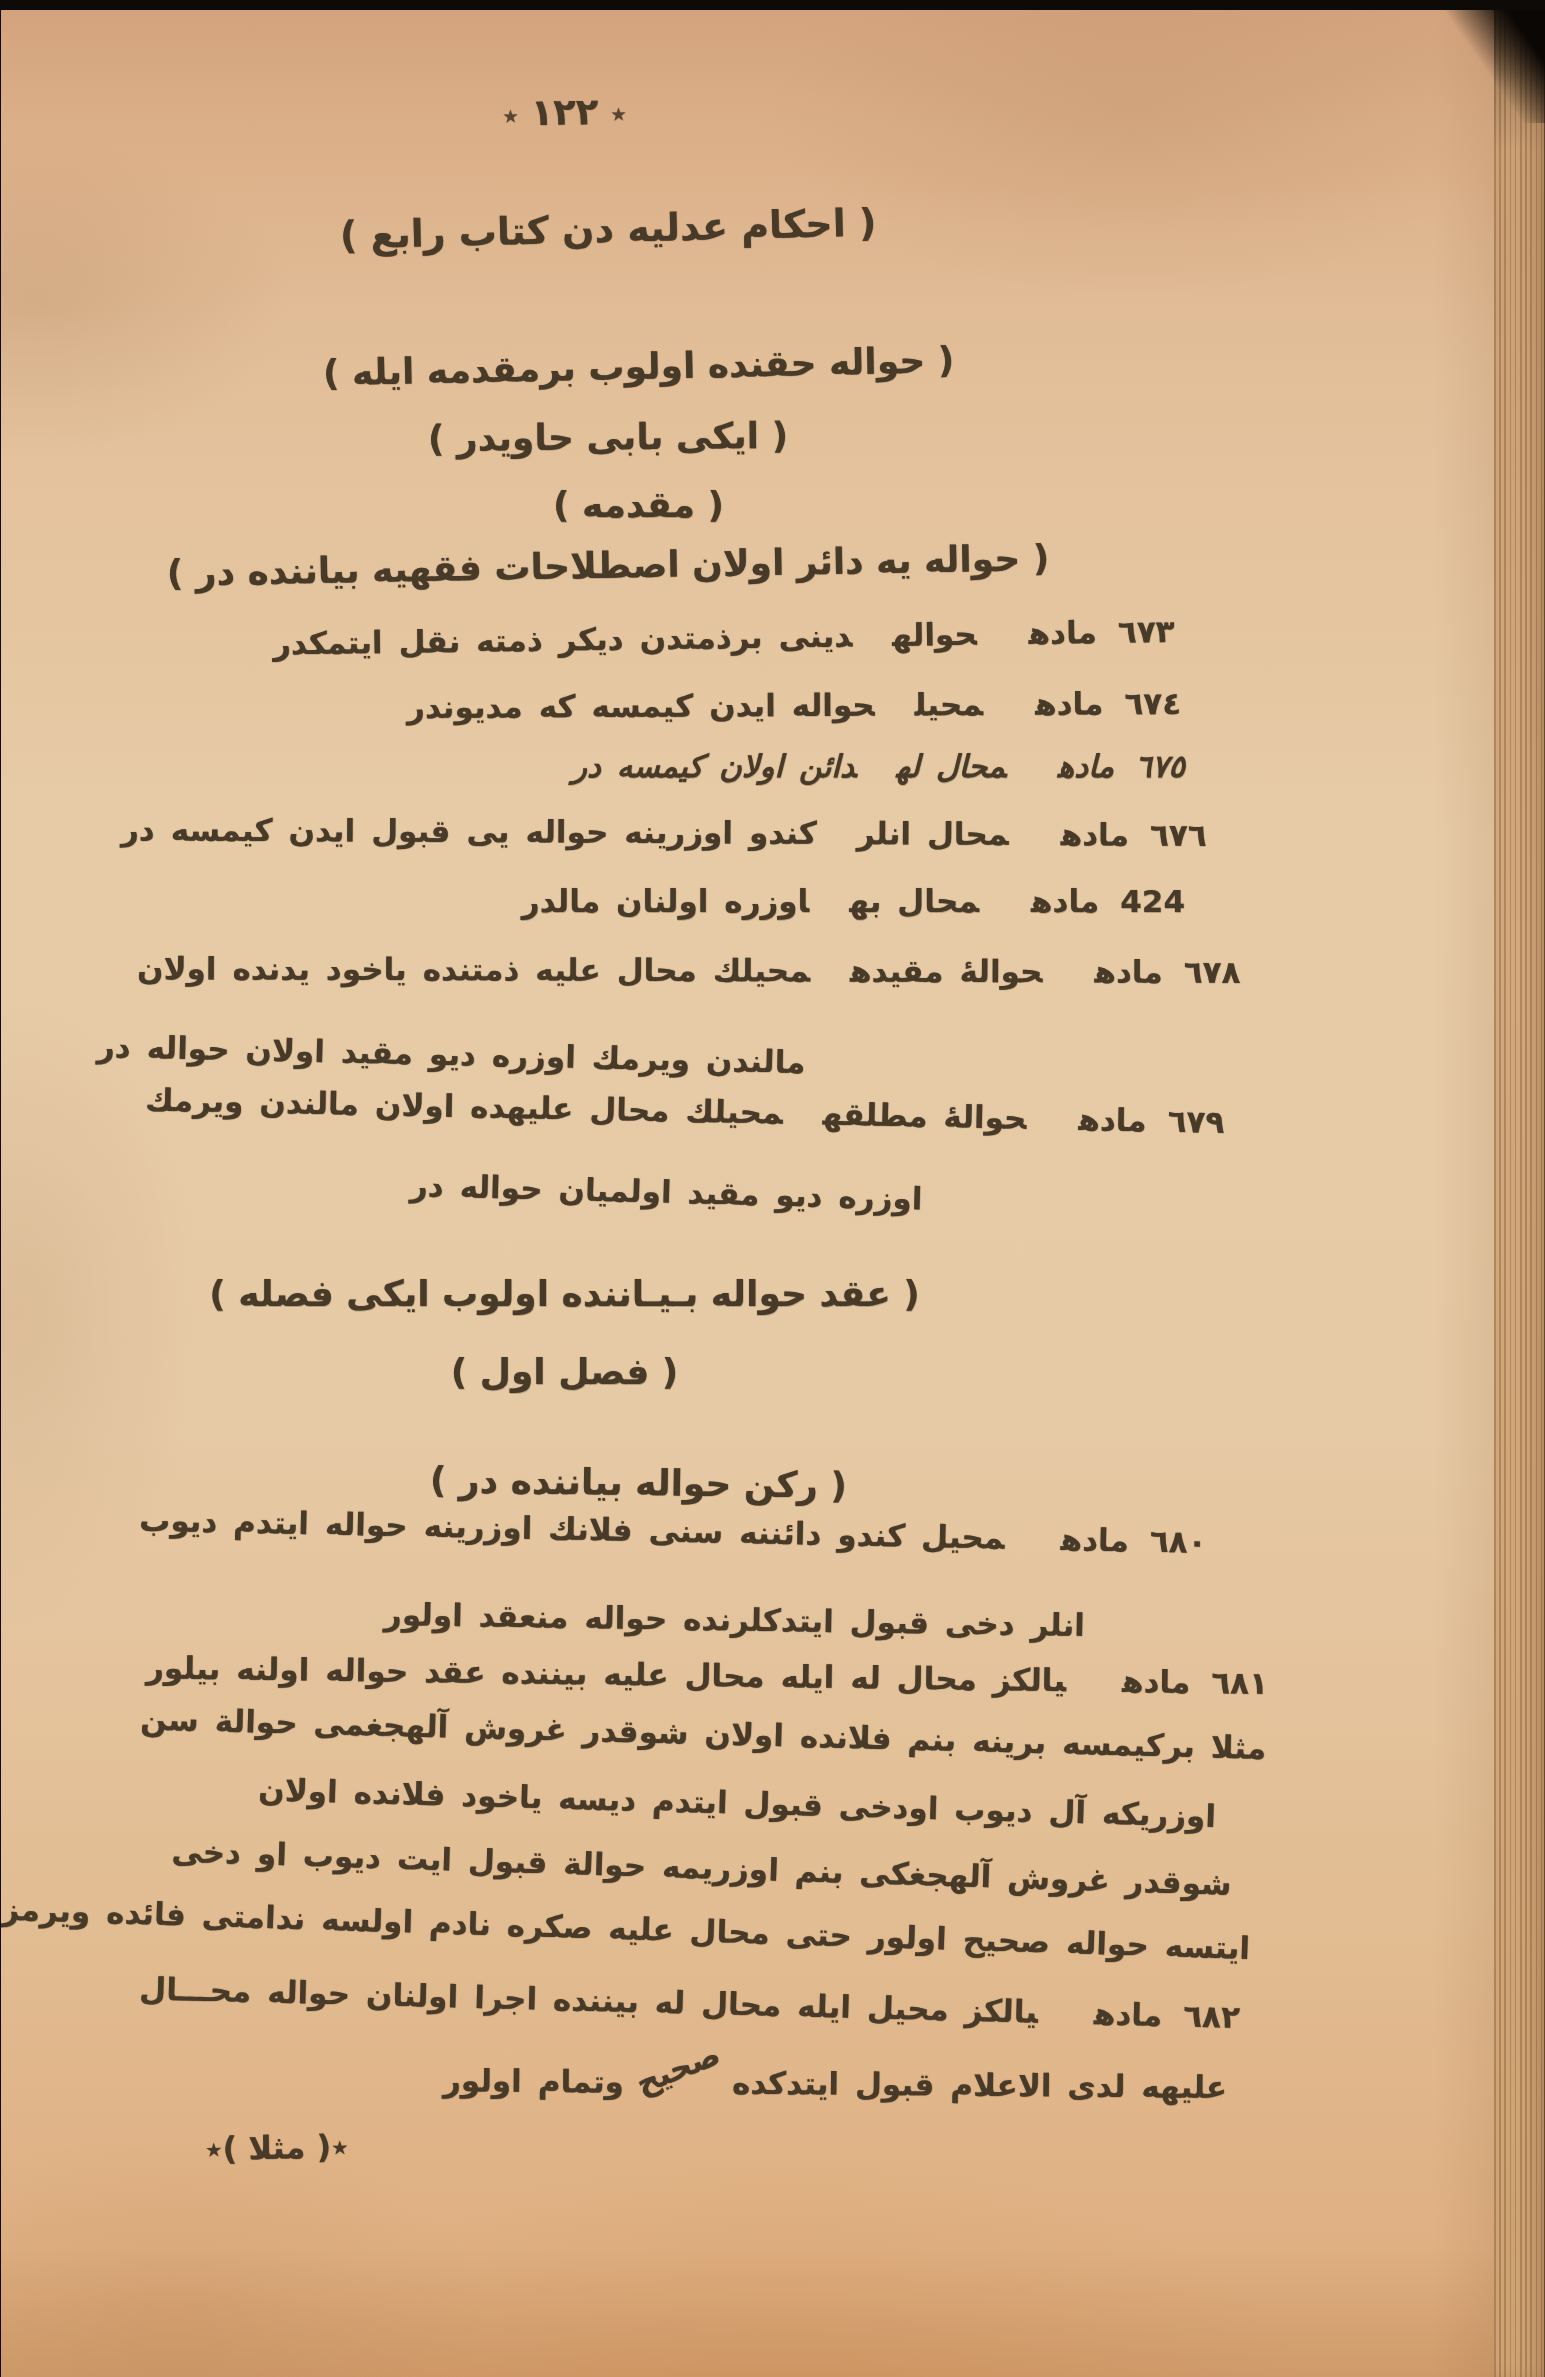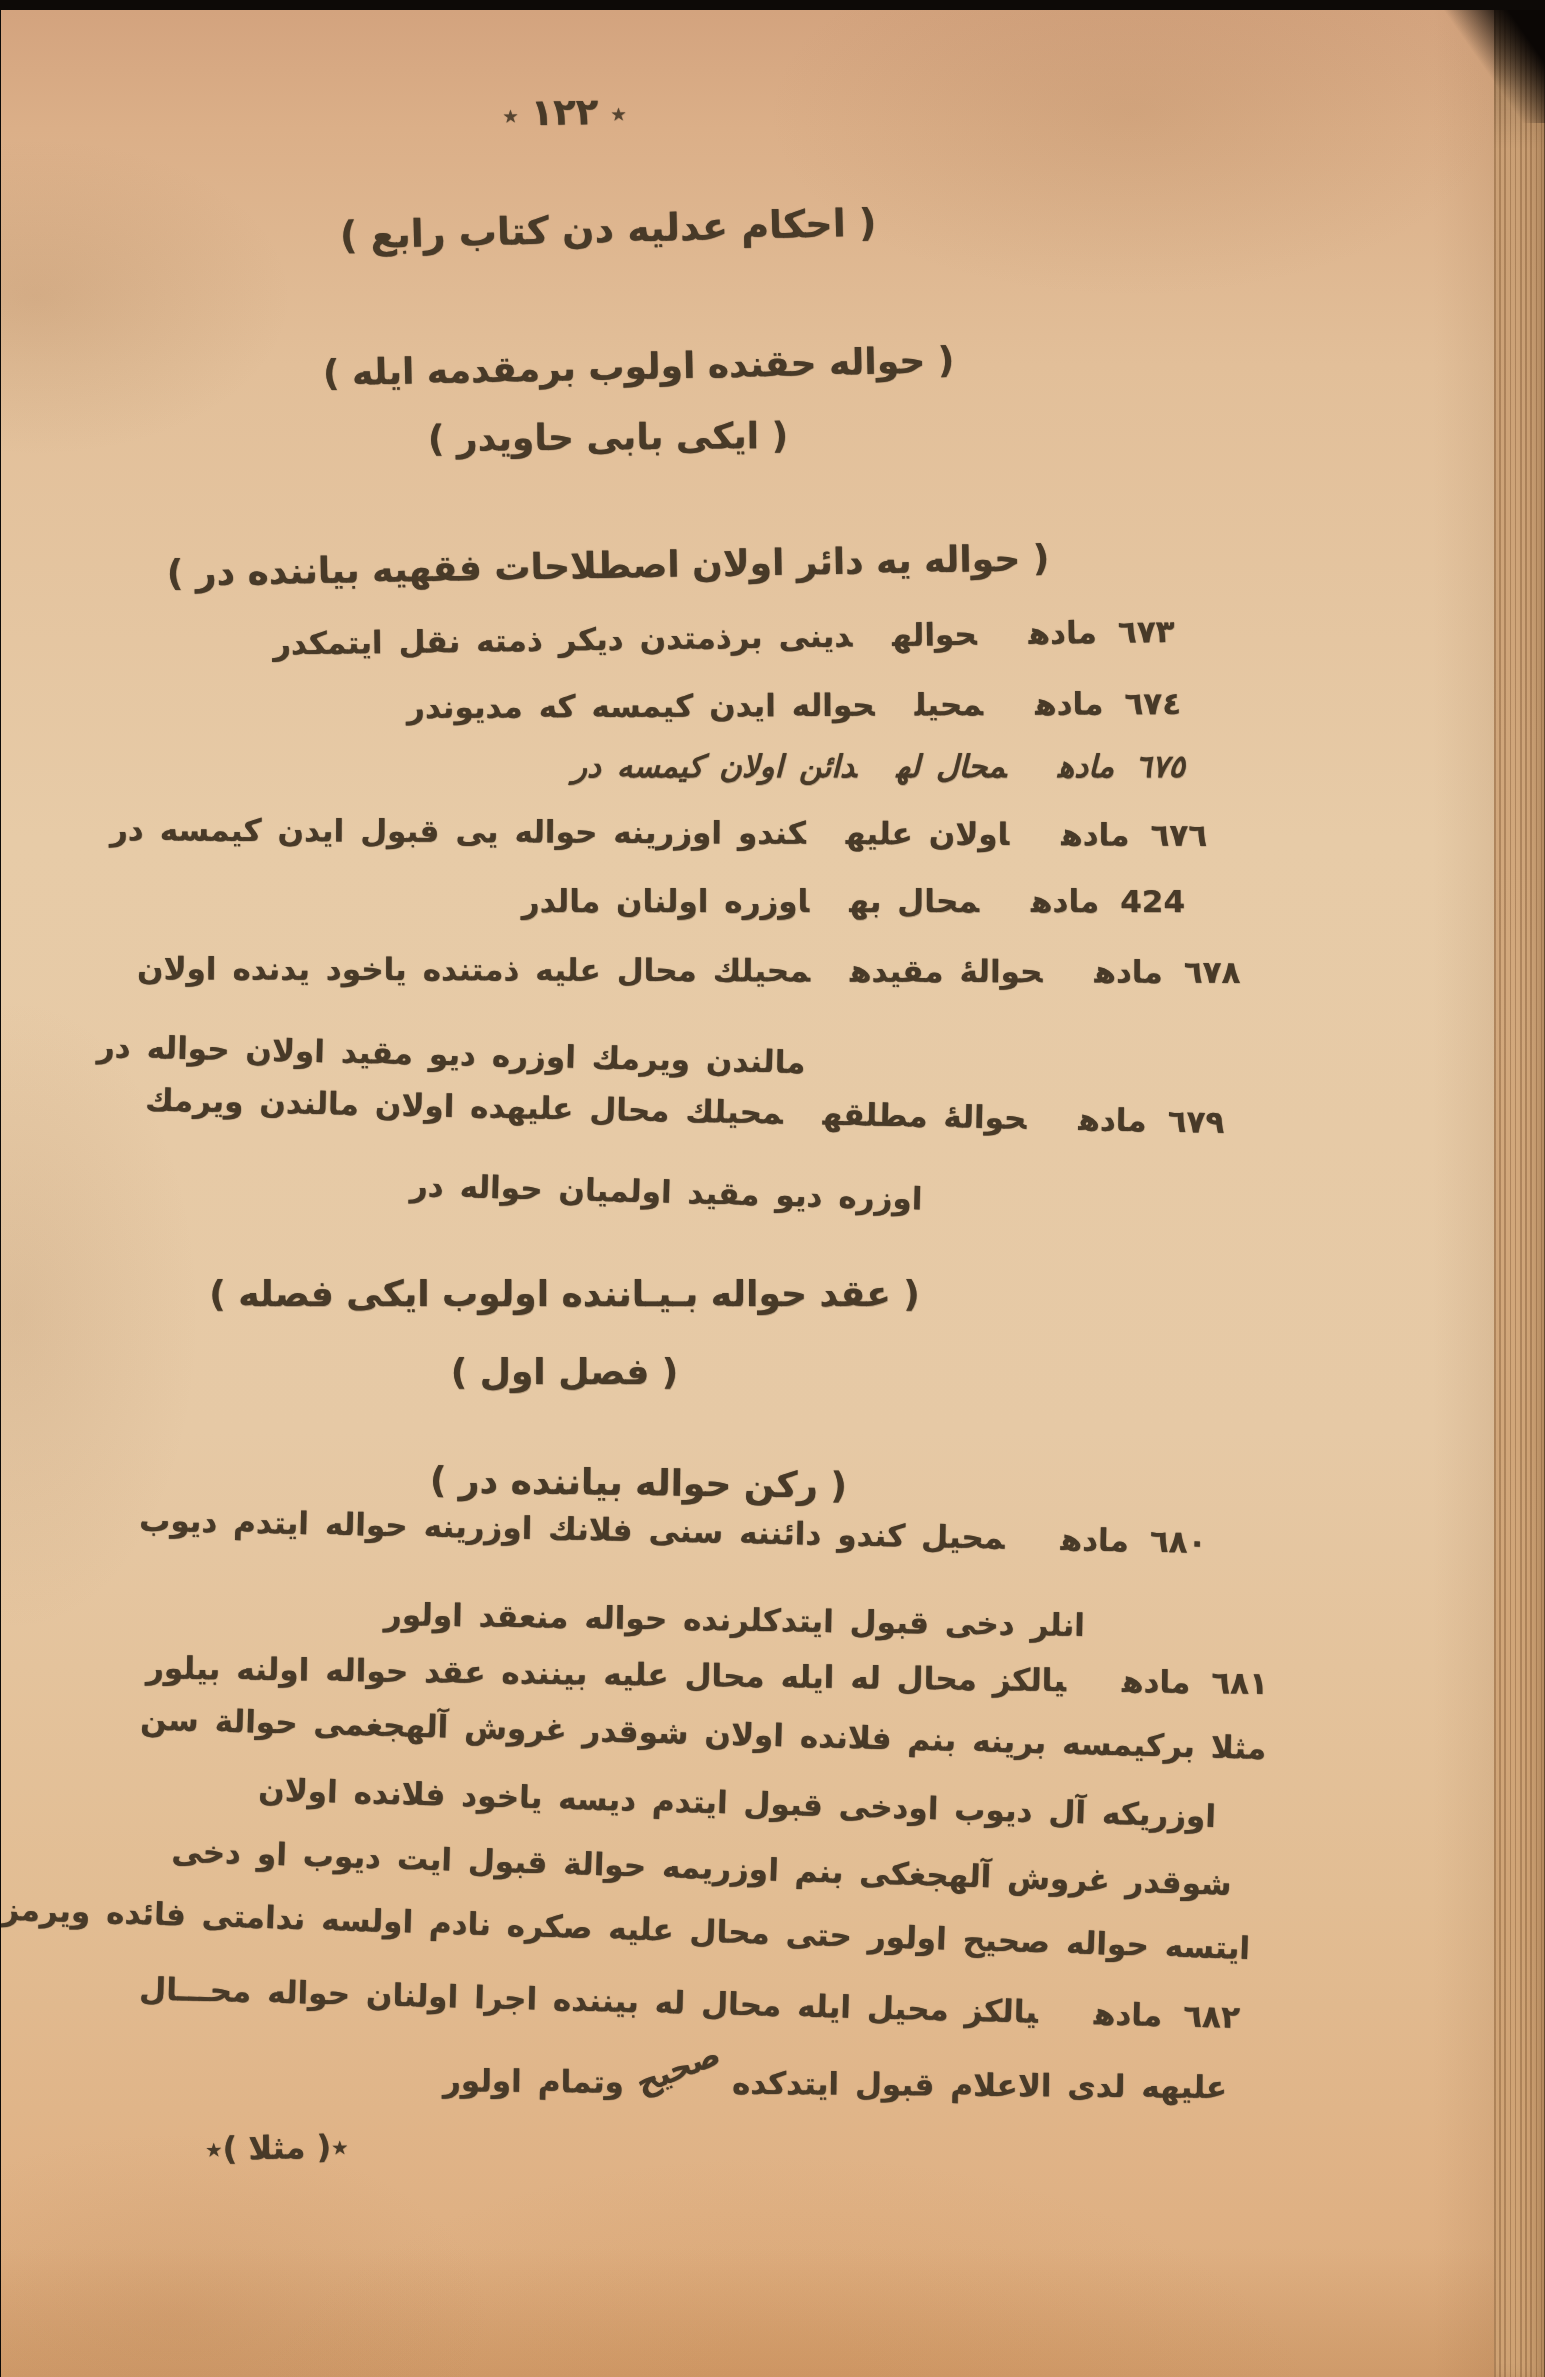--- a/index.html
+++ b/index.html
@@ -65,33 +65,34 @@
 <div id="page">
 
   <div class="line ctr cA pg" style="top:77px;transform:rotate(-1deg);">
     <span class="orn">٭</span><span>١٢٢</span><span class="orn">٭</span>
   </div>
 
   <div class="line ctr cB t1" style="top:193px;transform:rotate(-1.4deg);">( احكام عدليه دن كتاب رابع )</div>
 
   <div class="line ctr cD hd" style="top:333px;transform:rotate(-1.2deg);">( حواله حقنده اولوب برمقدمه ايله )</div>
   <div class="line ctr cB hd" style="top:405px;transform:rotate(-0.5deg);">( ايكى بابى حاويدر )</div>
+  <div class="line ctr cD hd" style="top:474px;">( مقدمه )</div>
   <div class="line ctr cB hd" style="top:532px;transform:rotate(-1deg);">( حواله يه دائر اولان اصطلاحات فقهيه بياننده در )</div>
 
   <div class="line art ra" style="top:603px;right:371px;transform:rotate(-0.8deg);">
     <span class="num">٦٧٣</span><span class="lbl">ماده</span><span class="term">حواله</span><span class="txt">دينى برذمتدن ديكر ذمته نقل ايتمكدر</span>
   </div>
   <div class="line art ra" style="top:675px;right:365px;transform:rotate(-0.3deg);">
     <span class="num">٦٧٤</span><span class="lbl">ماده</span><span class="term">محيل</span><span class="txt">حواله ايدن كيمسه كه مديوندر</span>
   </div>
   <div class="line art ra" style="top:738px;right:361px;font-style:italic;">
     <span class="num">٦٧٥</span><span class="lbl">ماده</span><span class="term">محال له</span><span class="txt">دائن اولان كيمسه در</span>
   </div>
   <div class="line art ra" style="top:807px;right:339px;transform:rotate(0.3deg);">
-    <span class="num">٦٧٦</span><span class="lbl">ماده</span><span class="term">اولان عليه</span><span class="txt">كندو اوزرينه حواله يى قبول ايدن كيمسه در</span>
+    <span class="num">٦٧٦</span><span class="lbl">ماده</span><span class="term">محال انلر</span><span class="txt">كندو اوزرينه حواله يى قبول ايدن كيمسه در</span>
   </div>
   <div class="line art ra" style="top:873px;right:361px;">
     <span class="num">424</span><span class="lbl">ماده</span><span class="term">محال به</span><span class="txt">اوزره اولنان مالدر</span>
   </div>
 
   <div class="line art ra" style="top:944px;right:306px;transform:rotate(0.2deg);">
     <span class="num">٦٧٨</span><span class="lbl">ماده</span><span class="term">حوالهٔ مقيده</span><span class="txt">محيلك محال عليه ذمتنده ياخود يدنده اولان</span>
   </div>
   <div class="line art la" style="top:1018px;left:96px;transform:rotate(1.3deg);">مالندن ويرمك اوزره ديو مقيد اولان حواله در</div>
 

